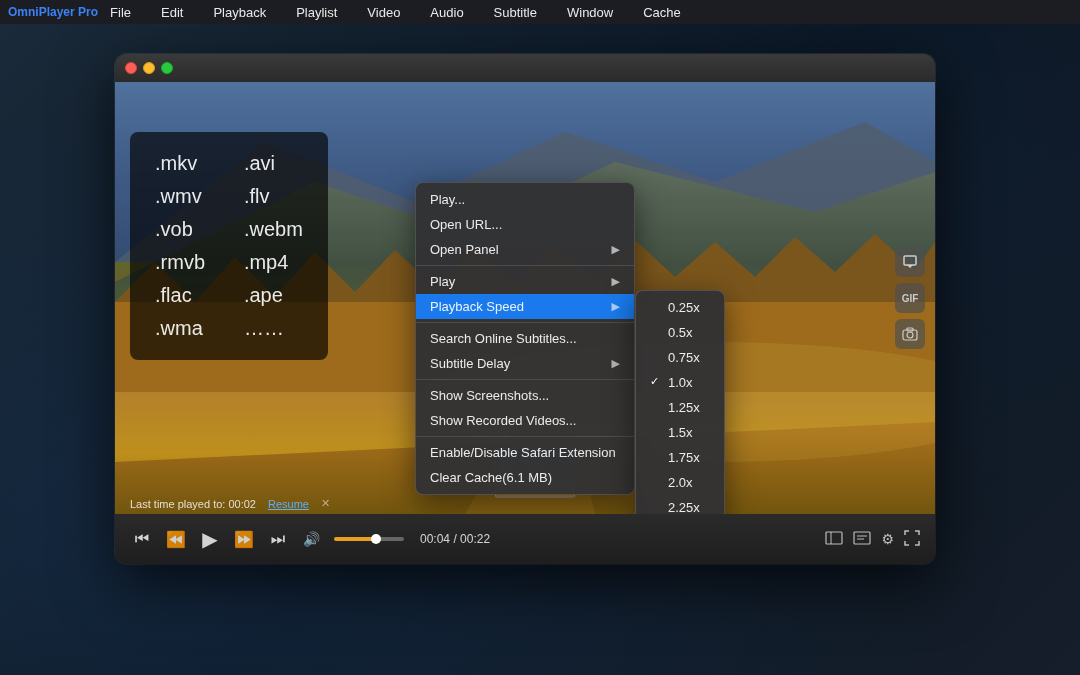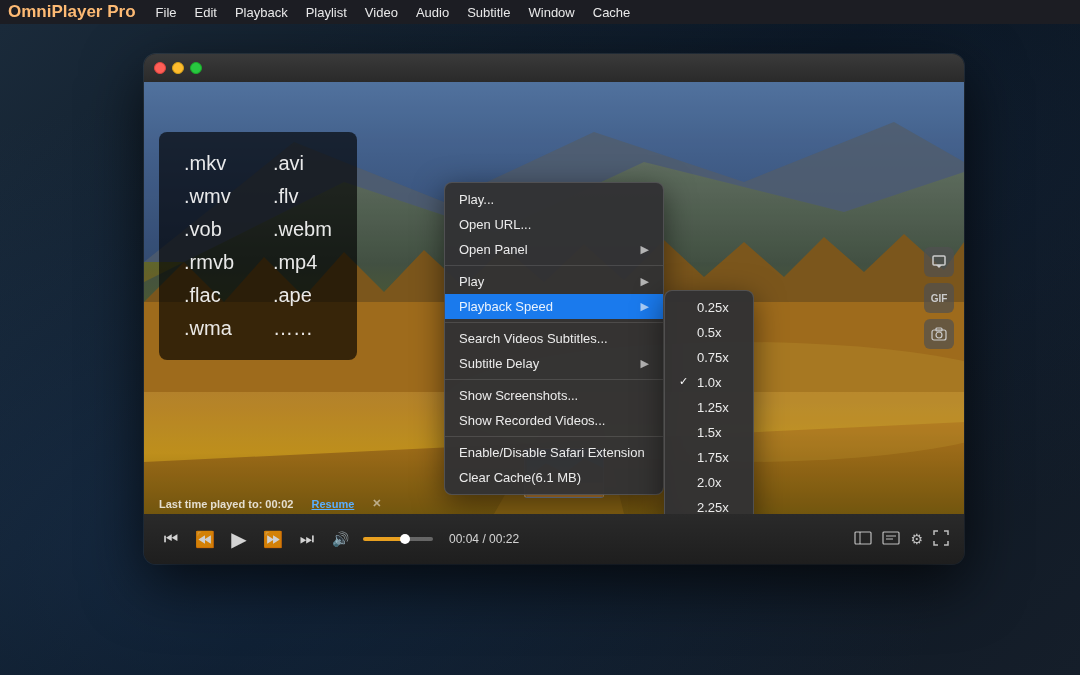--- a/index.html
+++ b/index.html
@@ -17,28 +17,28 @@
       width: 100%;
       height: 24px;
       background: rgba(30,30,35,0.95);
       display: flex;
       align-items: center;
       padding: 0 8px;
       position: relative;
       z-index: 100;
     }
     .menu-bar-app-name {
-      font-size: 17px;
+      font-size: 12px;
       font-weight: 700;
-      color: #fdba74;
-      margin-right: 12px;
+      color: #3b82f6;
+      margin-right: 4px;
     }
     .menu-bar-items {
       display: flex;
-      gap: 2px;
+      gap: 14px;
     }
     .menu-bar-item {
       font-size: 13px;
       color: rgba(255,255,255,0.9);
       padding: 2px 8px;
       border-radius: 4px;
       cursor: pointer;
     }
 
     
@@ -64,21 +64,20 @@
     .player-window {
       position: absolute;
       top: 30px;
       left: 115px;
       width: 820px;
       height: 510px;
       border-radius: 12px;
       overflow: hidden;
       box-shadow: 0 20px 60px rgba(0,0,0,0.7), 0 0 0 1px rgba(255,255,255,0.1);
       background: #1a1a1a;
-      margin-left: 29px;
     }
 
     
     .title-bar {
       height: 28px;
       background: linear-gradient(180deg, #3a3a3a 0%, #2a2a2a 100%);
       display: flex;
       align-items: center;
       padding: 0 10px;
       position: relative;
@@ -166,22 +165,21 @@
 
     
     .resume-bar {
       position: absolute;
       bottom: 4px;
       left: 15px;
       font-size: 11px;
       color: rgba(255,255,255,0.8);
       display: flex;
       align-items: center;
-      gap: 18px;
-      font-weight: bold;
+      gap: 12px;
     }
     .resume-link {
       color: #5aafff;
       text-decoration: underline;
       cursor: pointer;
     }
     .resume-close {
       color: rgba(255,255,255,0.5);
       cursor: pointer;
     }
@@ -506,21 +504,21 @@
                 <span>2.0x</span>
               </div>
               <div class="submenu-item">
                 <span class="check"></span>
                 <span>2.25x</span>
               </div>
             </div>
         </div>
         <div class="menu-separator"></div>
         <div class="menu-item">
-          <span>Search Videos Subtitles...</span>
+          <span>Search Online Subtitles...</span>
         </div>
         <div class="menu-item">
           <span>Subtitle Delay</span>
           <span class="menu-item-arrow">▶</span>
         </div>
         <div class="menu-separator"></div>
         <div class="menu-item">
           <span>Show Screenshots...</span>
         </div>
         <div class="menu-item">

